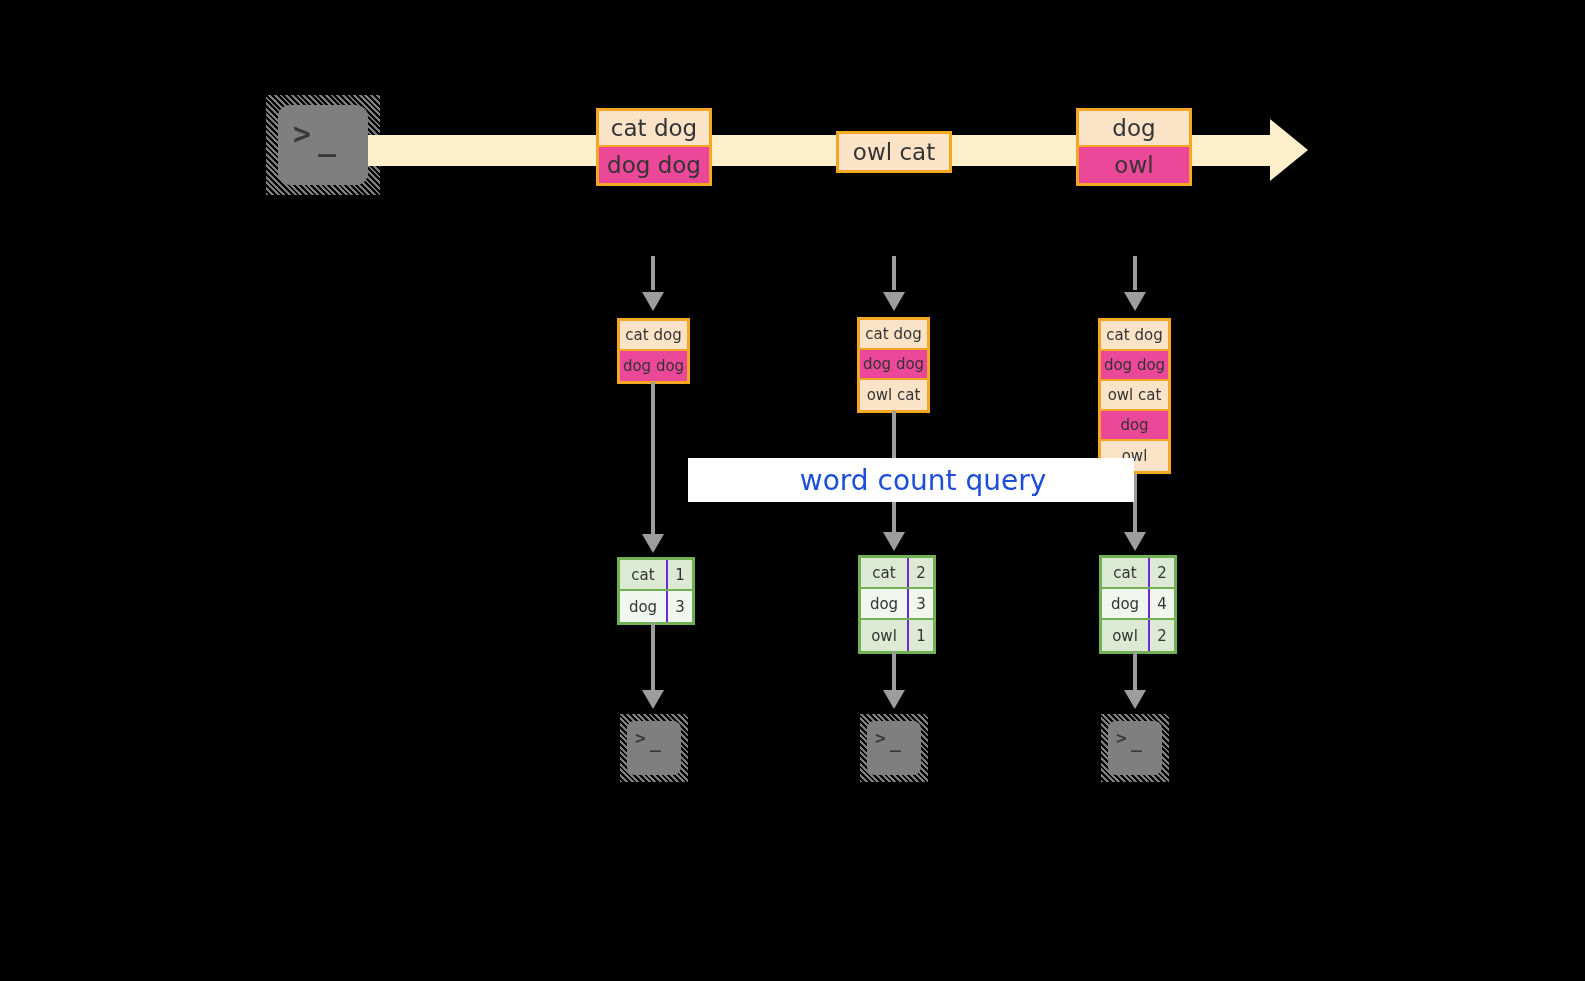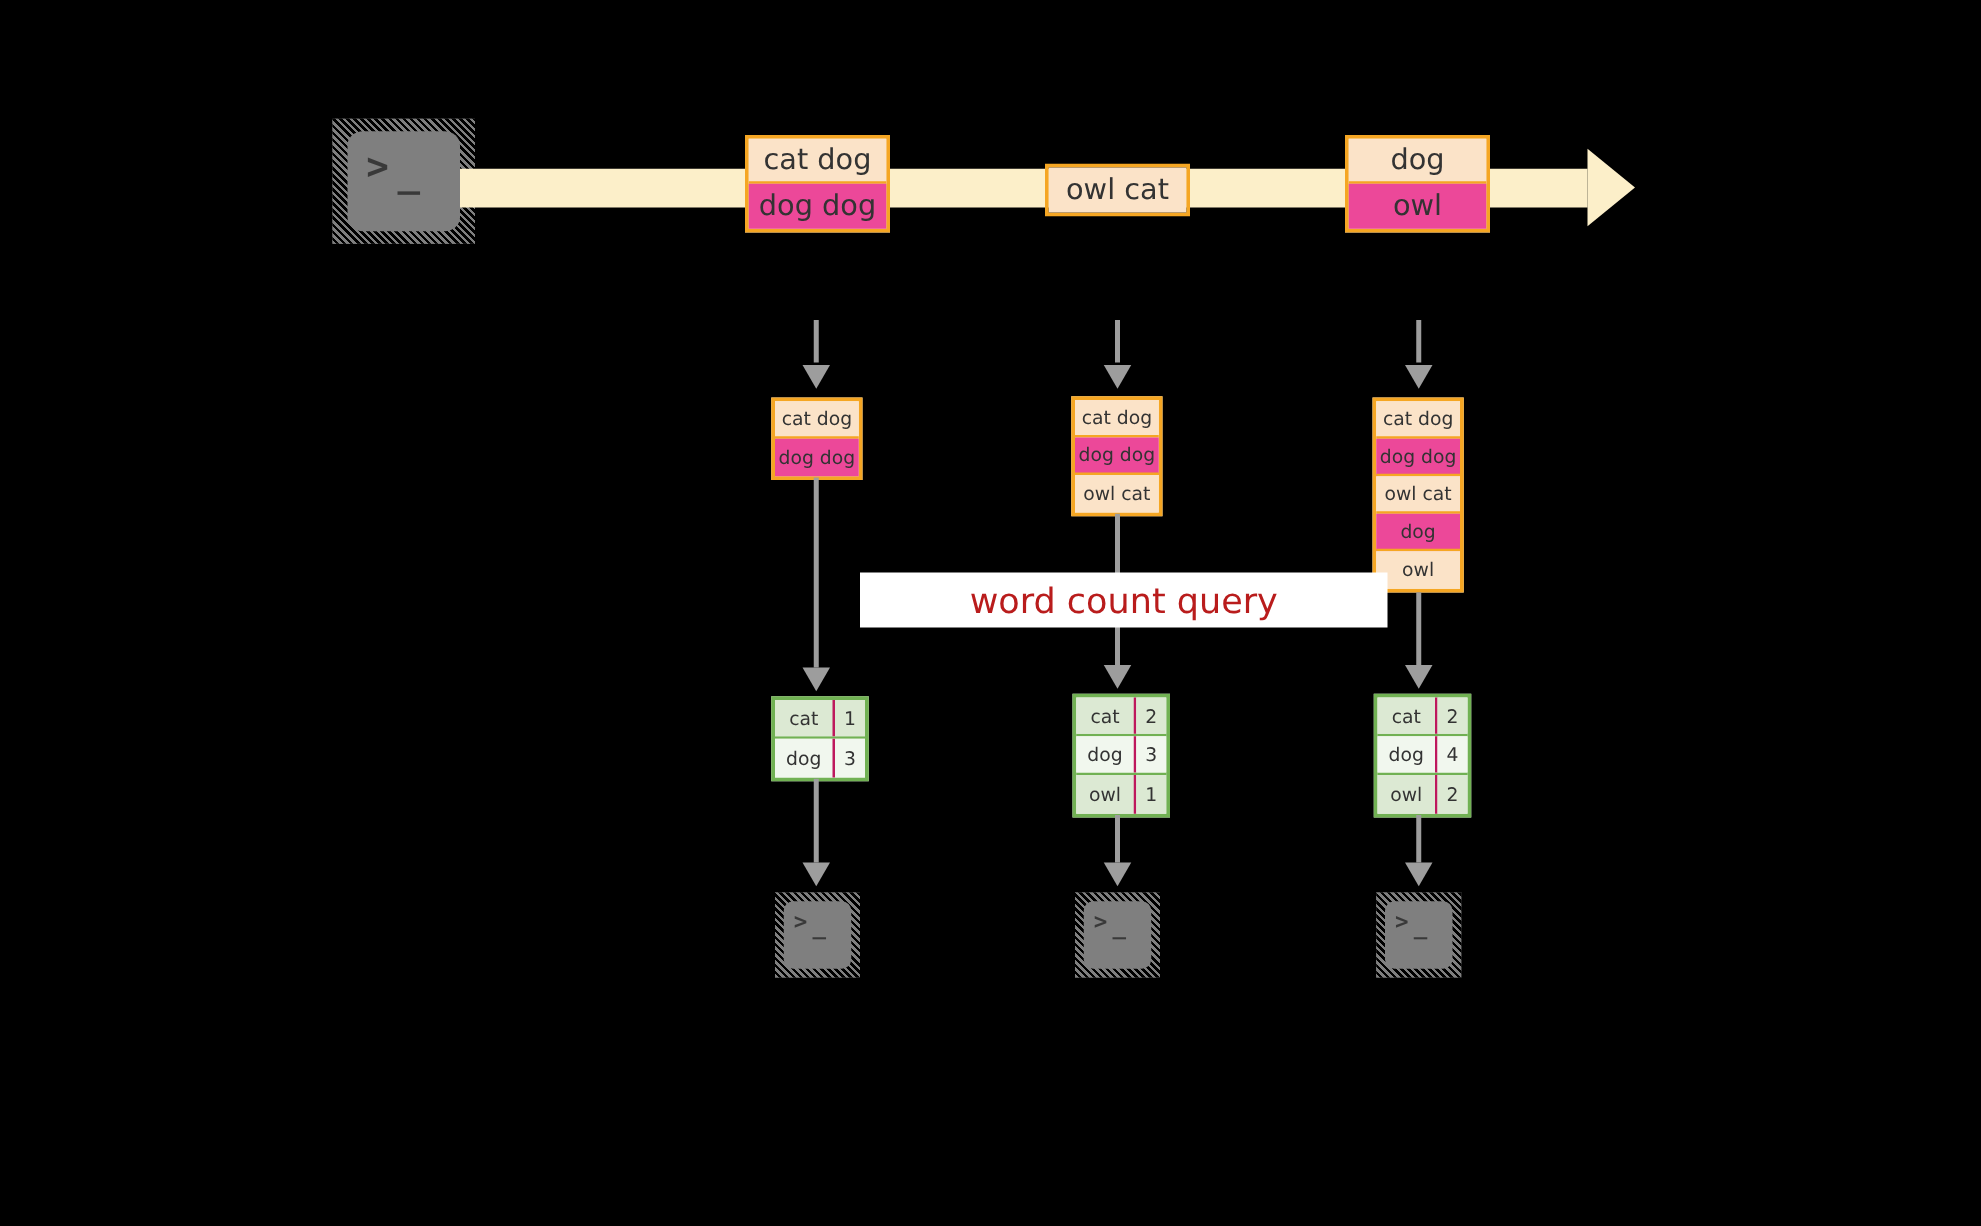--- a/index.html
+++ b/index.html
@@ -76,21 +76,21 @@
   .cnt-row.shade-a .cnt-cell { background: #DCE9D3; }
   .cnt-row.shade-b .cnt-cell { background: #F1F7EE; }
   .cnt-cell {
     display: flex;
     align-items: center;
     justify-content: center;
     font-size: 15px;
     color: #333333;
     box-sizing: border-box;
   }
-  .cnt-cell.word { width: 48px; border-right: 2px solid #be185d; }
+  .cnt-cell.word { width: 48px; border-right: 2px solid #6d28d9; }
   .cnt-cell.num  { width: 24px; }
 
   
   .conn-line {
     background: #9D9D9D;
     width: 4px;
   }
   .conn-head {
     width: 0; height: 0;
     border-left: 11px solid transparent;
@@ -121,21 +121,22 @@
     line-height: 1;
     opacity: 0.55;
   }
 
   
   .query-banner {
     background: #FFFFFF;
     display: flex;
     align-items: center;
     justify-content: center;
-    color: #b91c1c;
+    color: #1d4ed8;
+    padding-left: 24px;
   }
 </style>
 </head>
 <body>
 
 <div id="stage">
 
   <div class="term" style="left:266px; top:95px; width:114px; height:100px;">
     <div class="term-inner" style="left:12px; top:10px; width:90px; height:80px;"></div>
     <div class="term-glyph" style="left:27px; top:24px; font-size:30px;">&gt;</div>

